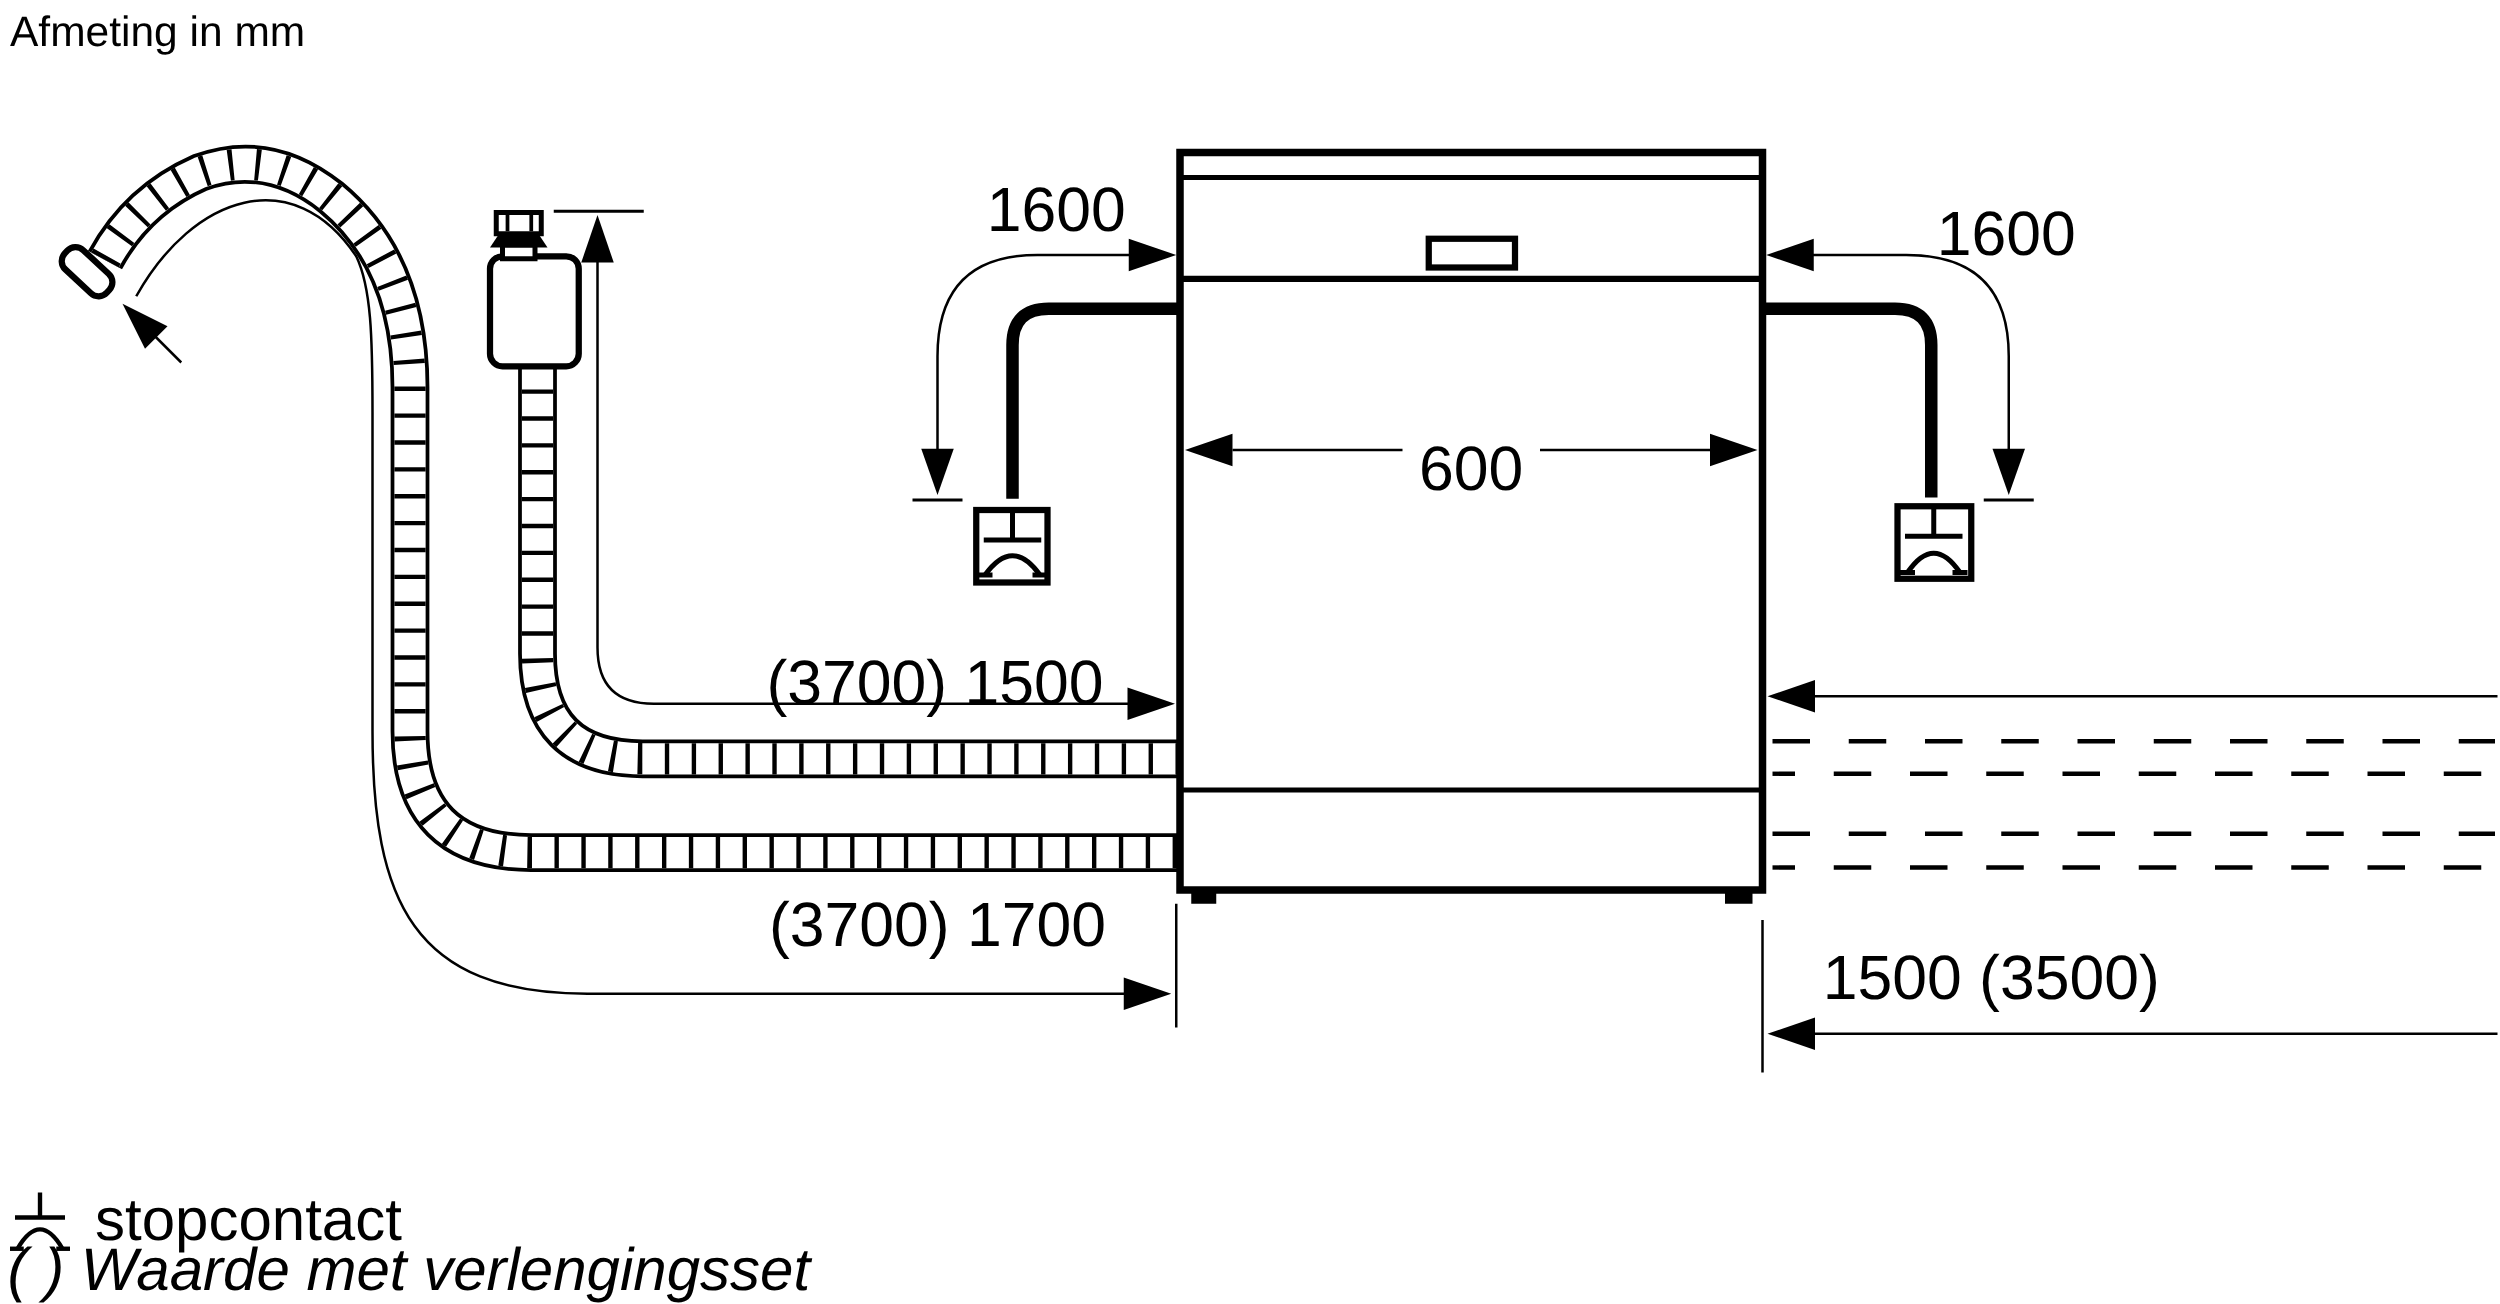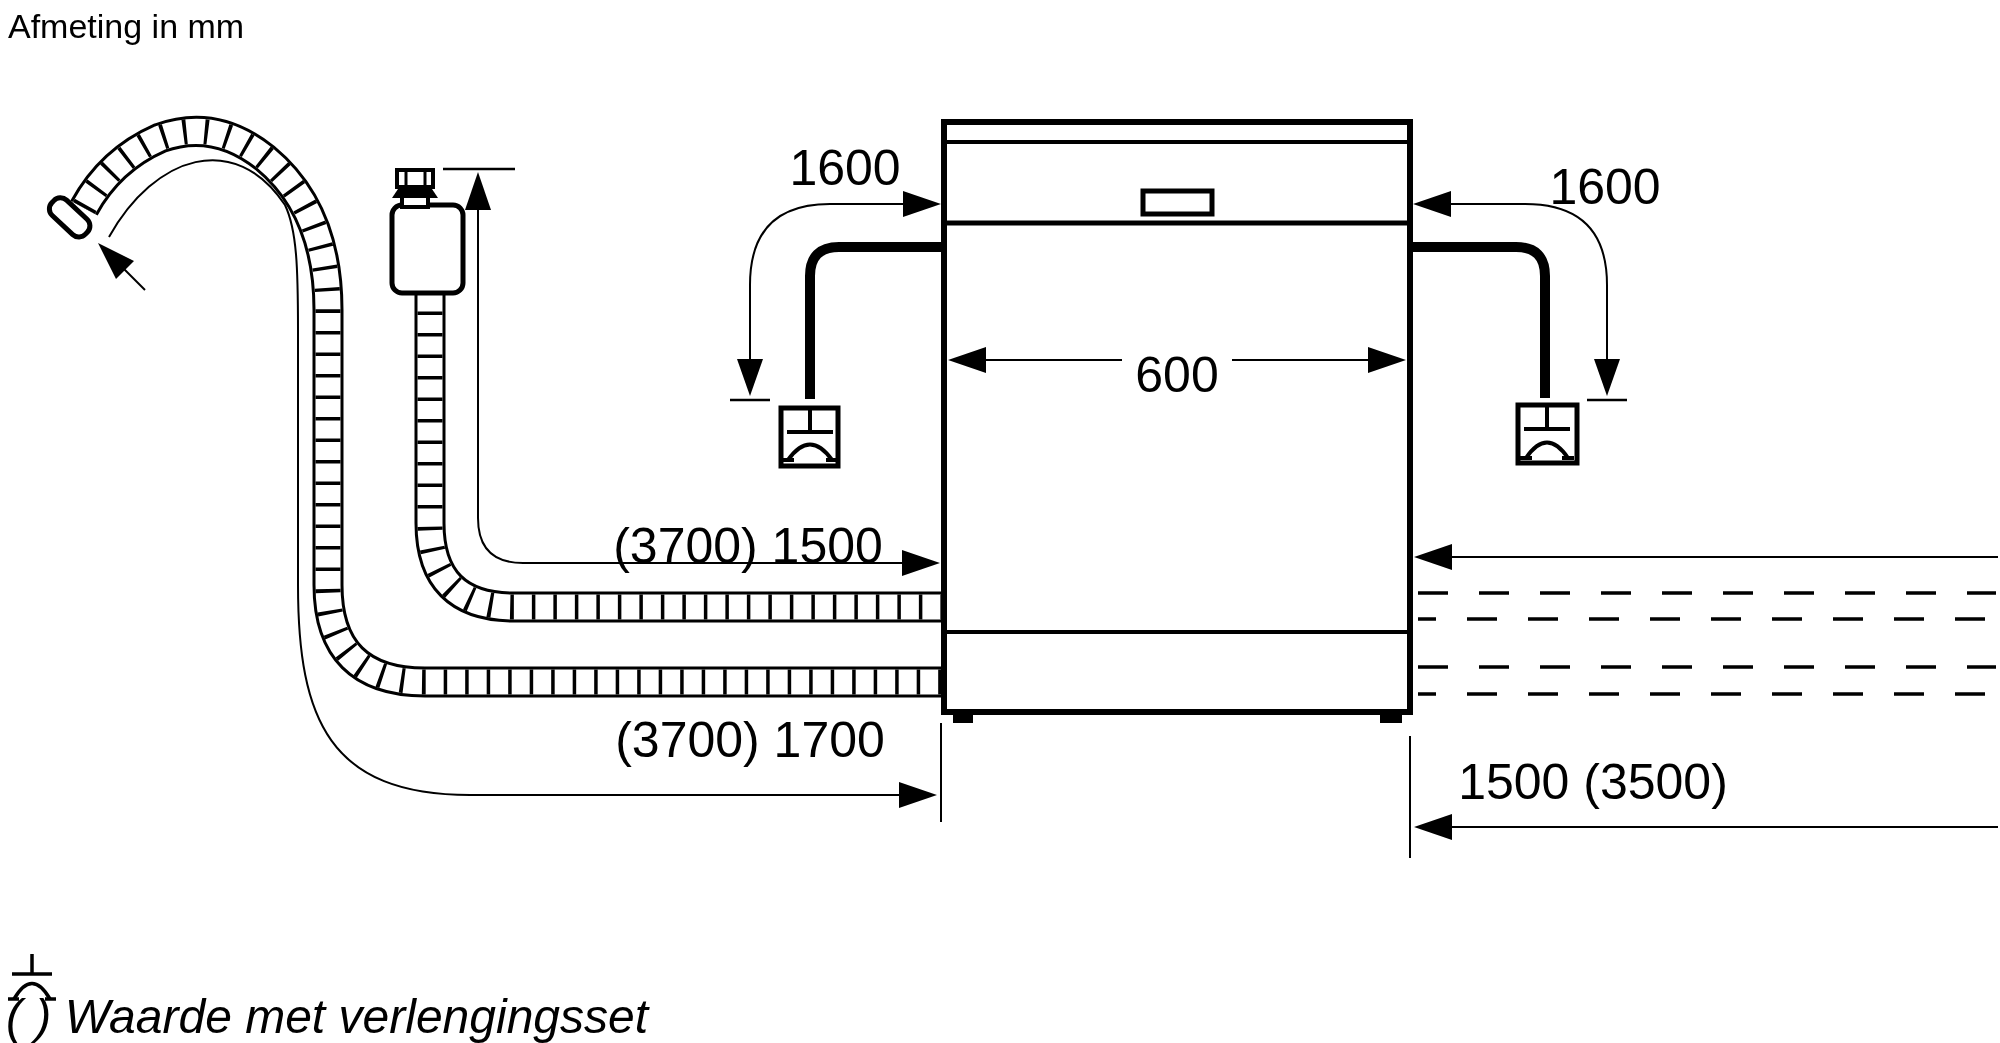--- a/index.html
+++ b/index.html
@@ -150,16 +150,17 @@
 
   <div class="lbl" style="left:1177px;top:362px;margin-top:13px;">600</div>
 
   <div class="lbl" style="left:748px;top:526px;margin-top:20px;">(3700) 1500</div>
 
 
   <div class="lbl" style="left:750px;top:740px;">(3700) 1700</div>
 
   <div class="lbl" style="left:1593px;top:782px;">1500 (3500)</div>
 
+  <div class="lbl legend-text left-align" style="left:76px;top:977px;">stopcontact</div>
 
   <div class="lbl legend-text left-align" style="left:6px;top:1017px;font-style:italic;">( ) Waarde met verlengingsset</div>
 
 </div>
 
 </body></html>

